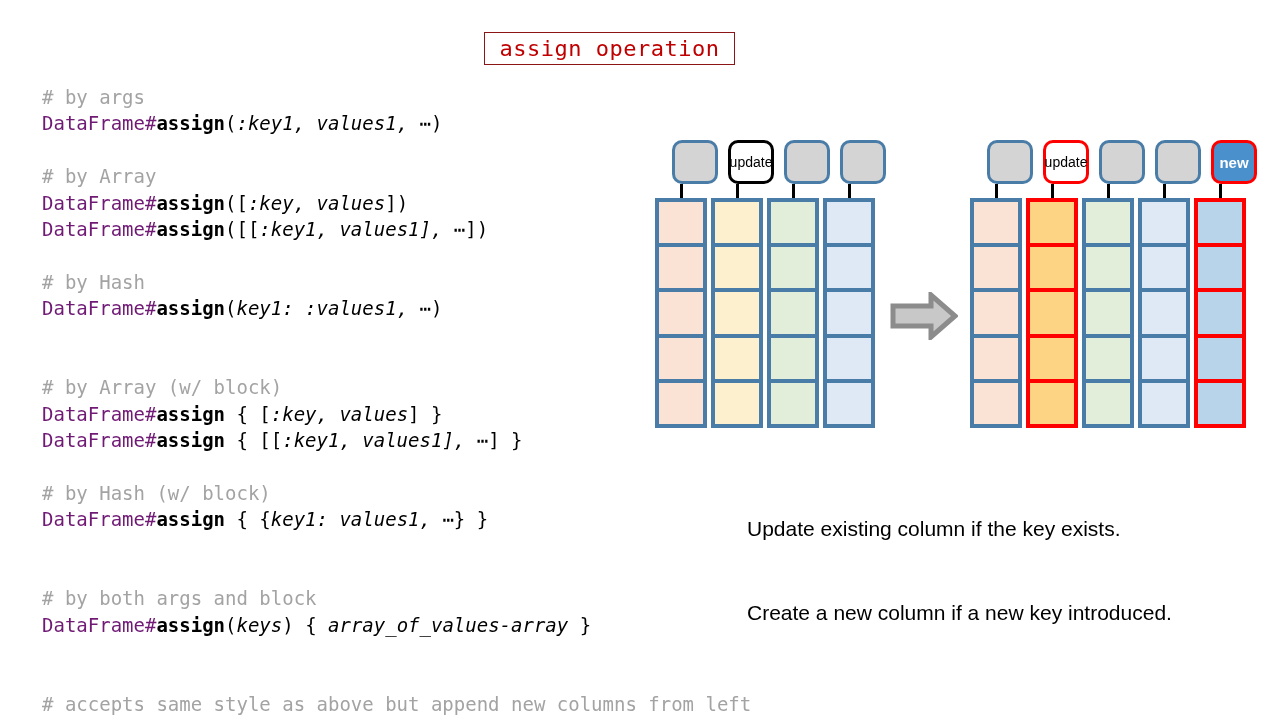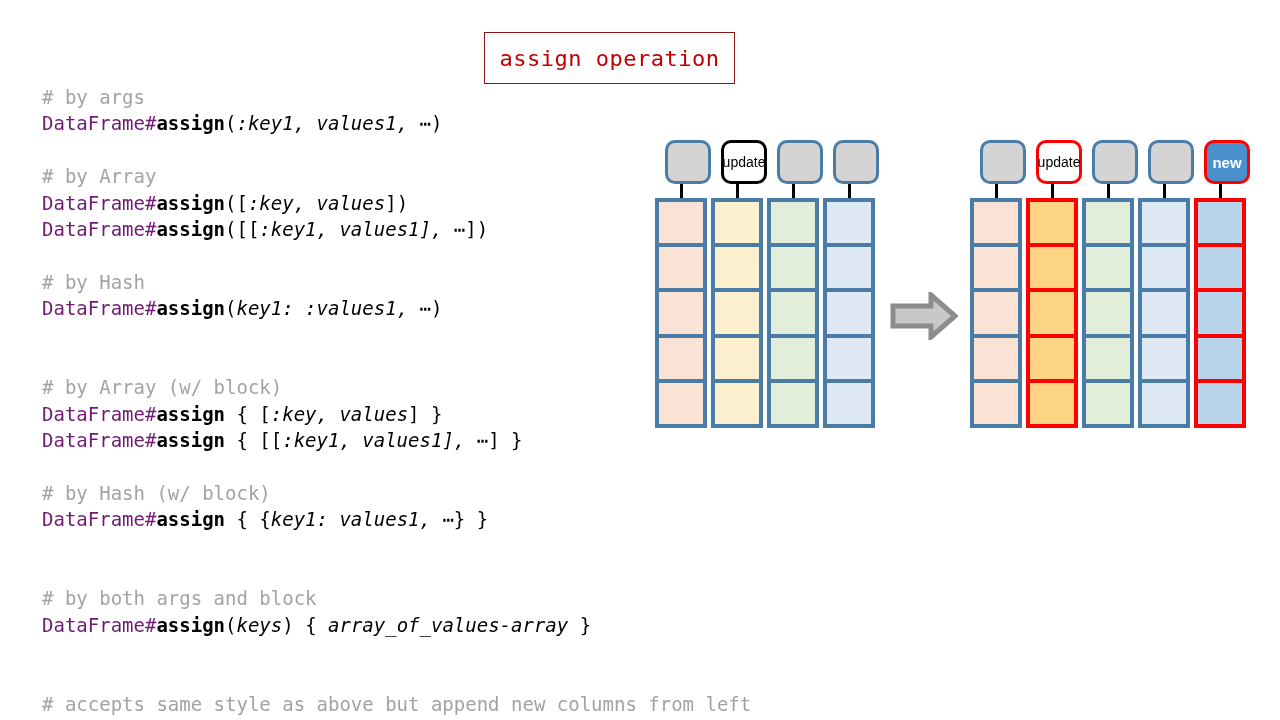--- a/index.html
+++ b/index.html
@@ -14,21 +14,21 @@
     overflow: hidden;
     font-family: "DejaVu Sans", sans-serif;
   }
 
   
   #title-box {
     position: absolute;
     left: 484px;
     top: 32px;
     width: 251px;
-    height: 52px;
+    height: 33px;
     border: 1px solid #8c1515;
     background: #ffffff;
     display: flex;
     align-items: center;
     justify-content: center;
     box-sizing: border-box;
   }
   #title-text {
     font-family: "DejaVu Sans Mono", monospace;
     font-size: 22px;
@@ -62,21 +62,21 @@
 
   .col {
     position: absolute;
     top: 0;
     width: 52px;
   }
   
   .chip {
     position: absolute;
     top: 0;
-    left: 10px;
+    left: 17px;
     width: 46px;
     height: 44px;
     box-sizing: border-box;
     border-radius: 10px;
     display: flex;
     align-items: center;
     justify-content: center;
     font-family: "Liberation Sans", sans-serif;
     font-size: 14px;
     line-height: 1;
@@ -248,13 +248,17 @@
         <div class="colbody hl">
           <div class="cell" style="background: rgb(183, 212, 234);"></div>
           <div class="cell" style="background: rgb(183, 212, 234);"></div>
           <div class="cell" style="background: rgb(183, 212, 234);"></div>
           <div class="cell" style="background: rgb(183, 212, 234);"></div>
           <div class="cell" style="background: rgb(183, 212, 234);"></div>
         </div>
       </div>
     </div>
 
+  <div id="caption">
+    <div>Update existing column if the key exists.</div>
+    <div>Create a new column if a new key introduced.</div>
+  </div>
 </div>
 
 </body></html>

